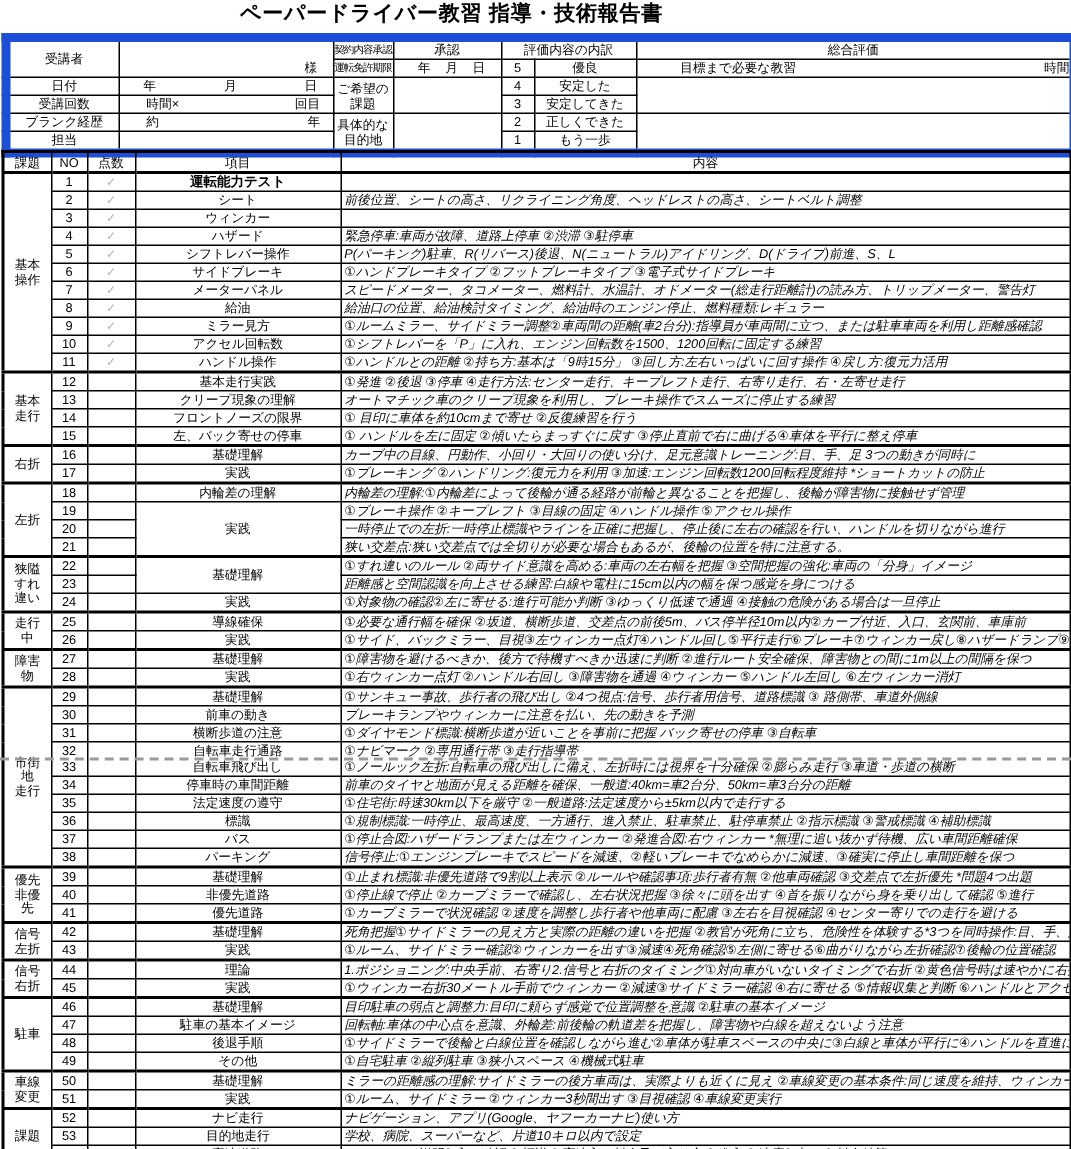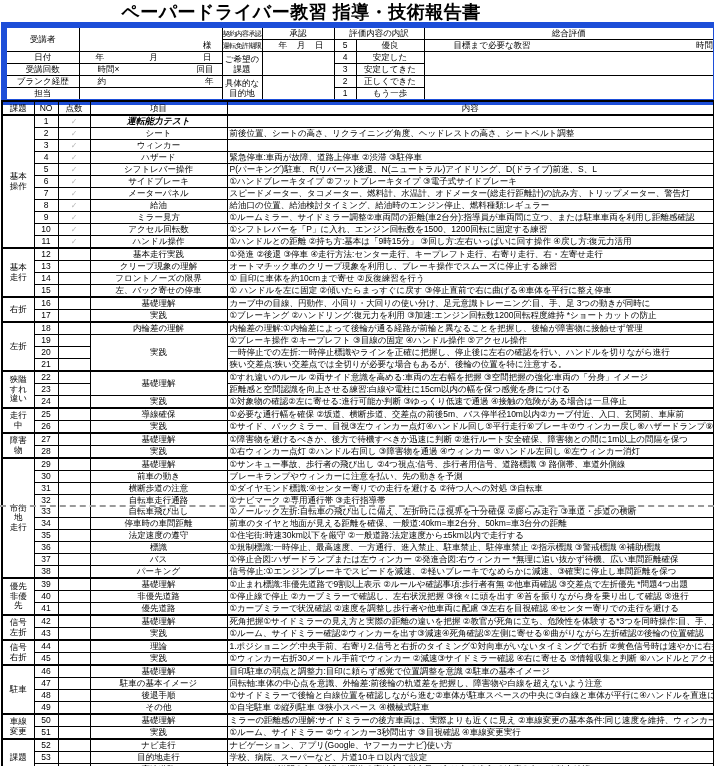--- a/index.html
+++ b/index.html
@@ -3,21 +3,21 @@
 <meta charset="utf-8">
 <style>
   html,body { margin:0; padding:0; }
   body {
     width:714px; height:766px; position:relative; background:#fff; color:#000;
     font-family:"Liberation Sans","DejaVu Sans",sans-serif;
     overflow:hidden;
   }
   .title {
     position:absolute; top:0; left:0; width:602px; text-align:center;
-    font-size:18px; font-weight:bold; letter-spacing:0.5px;
+    font-size:14px; font-weight:bold; letter-spacing:0.5px;
   }
   table { border-collapse:collapse; table-layout:fixed; position:absolute; left:1px; }
 
   
   #header-table { top:22px; width:712px; border:6px solid #1d4ed8; }
   #header-table td {
     border:1px solid #000; font-size:8.5px; text-align:center; vertical-align:middle;
     padding:0; overflow:hidden; white-space:nowrap; height:11px; line-height:11px;
   }
   #header-table td.tiny { font-size:7px; letter-spacing:-0.6px; }
@@ -29,24 +29,24 @@
   .goalrow { display:flex; justify-content:space-between; gap:70px;margin-left:29px; }
 
   
   #main-table { top:100px; width:712px; border:2px solid #000; }
   #main-table th, #main-table td {
     border:1px solid #000; padding:0; overflow:hidden; white-space:nowrap;
     height:11px; line-height:11px; font-size:8.5px; font-weight:normal;
     text-align:center; vertical-align:middle;
   }
   #main-table th { height:12px; }
-  #main-table td.content { text-align:left; padding-left:2px; }
+  #main-table td.content { text-align:left; padding-left:2px;font-style:italic; }
   #main-table td.gcell { white-space:pre-line; line-height:9.5px; }
   #main-table td.score { color:#b5b5b5; font-size:8px; }
-  #main-table td.bold { font-weight:bold; font-size:9px;font-style:italic; }
+  #main-table td.bold { font-weight:bold; font-size:9px; }
   #main-table .thick-top { border-top:2px solid #000; }
   #main-table .pb-bottom { border-bottom:none; }
   #main-table .pb-top { border-top:none;text-align:center; }
 
   #page-break-line {
     position:absolute; left:0; width:714px; height:0;
     border-top:2px dashed #9a9a9a; z-index:5;
   }
 </style>
 </head>
@@ -350,21 +350,21 @@
       <tr>
         <td class="no">30</td>
         <td class="score"></td>
         <td class="item">前車の動き</td>
         <td class="content">ブレーキランプやウィンカーに注意を払い、先の動きを予測</td>
       </tr>
       <tr>
         <td class="no">31</td>
         <td class="score"></td>
         <td class="item">横断歩道の注意</td>
-        <td class="content">①ダイヤモンド標識:④センター寄りでの走行を避ける ②待つ人への対処 ③自転車</td>
+        <td class="content">①ダイヤモンド標識:横断歩道が近いことを事前に把握 バック寄せの停車 ③自転車</td>
       </tr>
       <tr>
         <td class="no pb-bottom">32</td>
         <td class="score pb-bottom"></td>
         <td class="item pb-bottom">自転車走行通路</td>
         <td class="content pb-bottom">①ナビマーク ②専用通行帯 ③走行指導帯</td>
       </tr>
       <tr>
         <td class="no pb-top">33</td>
         <td class="score pb-top"></td>

